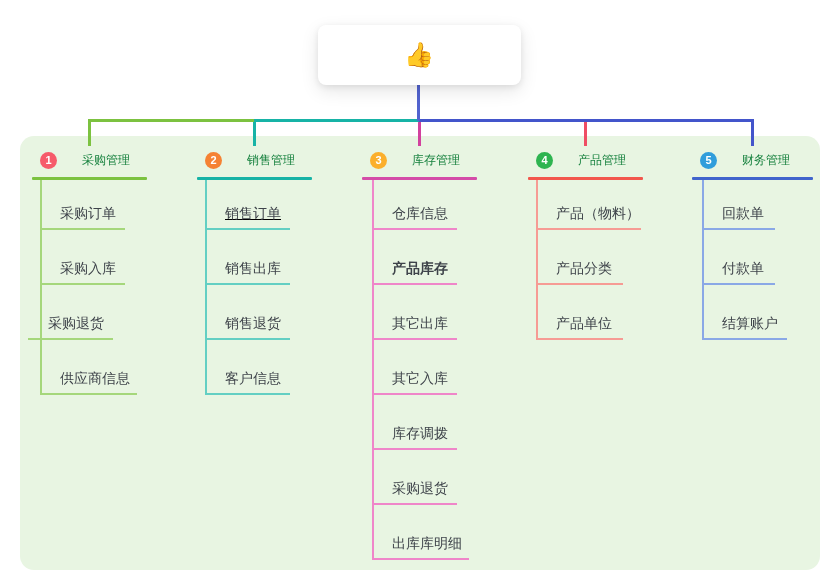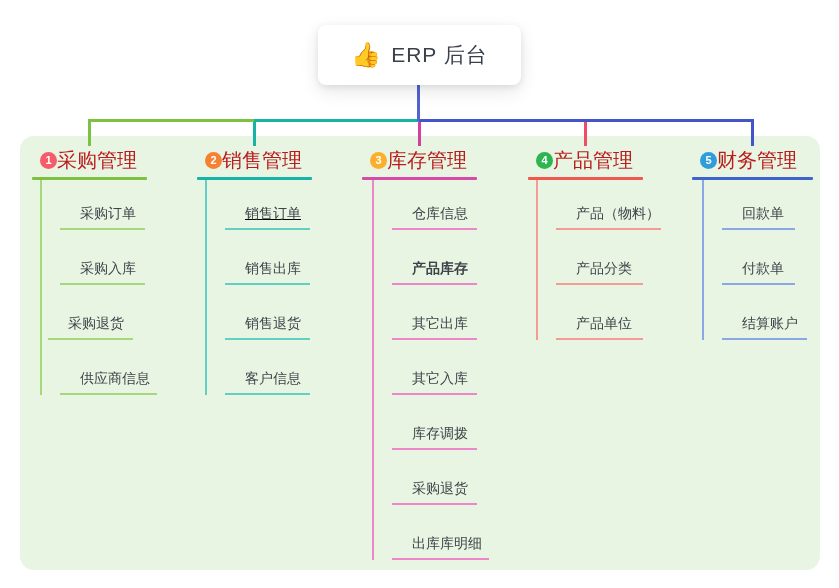--- a/index.html
+++ b/index.html
@@ -27,41 +27,40 @@
   
   .branch-title{
     position:absolute;height:33px;display:flex;align-items:center;
     padding-left:8px;box-sizing:border-box;z-index:4;cursor:default;
   }
   .badge{
     width:17px;height:17px;border-radius:50%;flex:0 0 17px;
     display:flex;align-items:center;justify-content:center;
     color:#fff;font-size:11px;font-weight:bold;line-height:1;
   }
-  .branch-label{margin-left:0;font-size:20px;color:#b91c1c;white-space:nowrap;}
+  .branch-label{margin-left:25px;font-size:12px;color:#15803d;white-space:nowrap;}
   .underline{position:absolute;height:3px;z-index:4;border-radius:1px;}
   .trunk{position:absolute;width:2px;z-index:3;}
   .child-item{
-    position:absolute;height:32px;box-sizing:border-box;z-index:4;cursor:default;margin-left:20px;
+    position:absolute;height:32px;box-sizing:border-box;z-index:4;cursor:default;
   }
   .child-item .child-label{
     display:block;padding-left:20px;line-height:30px;font-size:14px;
     color:#3e434a;white-space:nowrap;
   }
 </style>
 </head>
 <body>
 
 <div class="stage">
 
   <div class="panel" id="panel" style="background: rgb(232, 245, 226);"></div>
 
   <div class="root-node">
     <span class="emoji">👍</span>
-    <span class="root-label">ERP 后台</span>
   </div>
 
   <div id="connectors">
       <div class="line" style="left: 88px; top: 119px; width: 3px; height: 27px; background: rgb(124, 194, 64);"></div>
       <div class="line" style="left: 253px; top: 119px; width: 3px; height: 27px; background: rgb(23, 179, 166);"></div>
       <div class="line" style="left: 418px; top: 119px; width: 3px; height: 27px; background: rgb(210, 65, 158);"></div>
       <div class="line" style="left: 584px; top: 119px; width: 3px; height: 27px; background: rgb(239, 77, 100);"></div>
       <div class="line" style="left: 751px; top: 119px; width: 3px; height: 27px; background: rgb(67, 85, 203);"></div>
       <div class="line" style="left: 88px; top: 119px; width: 166px; height: 3px; background: rgb(124, 194, 64); z-index: 3;"></div>
       <div class="line" style="left: 254px; top: 119px; width: 165px; height: 3px; background: rgb(23, 179, 166); z-index: 3;"></div>

